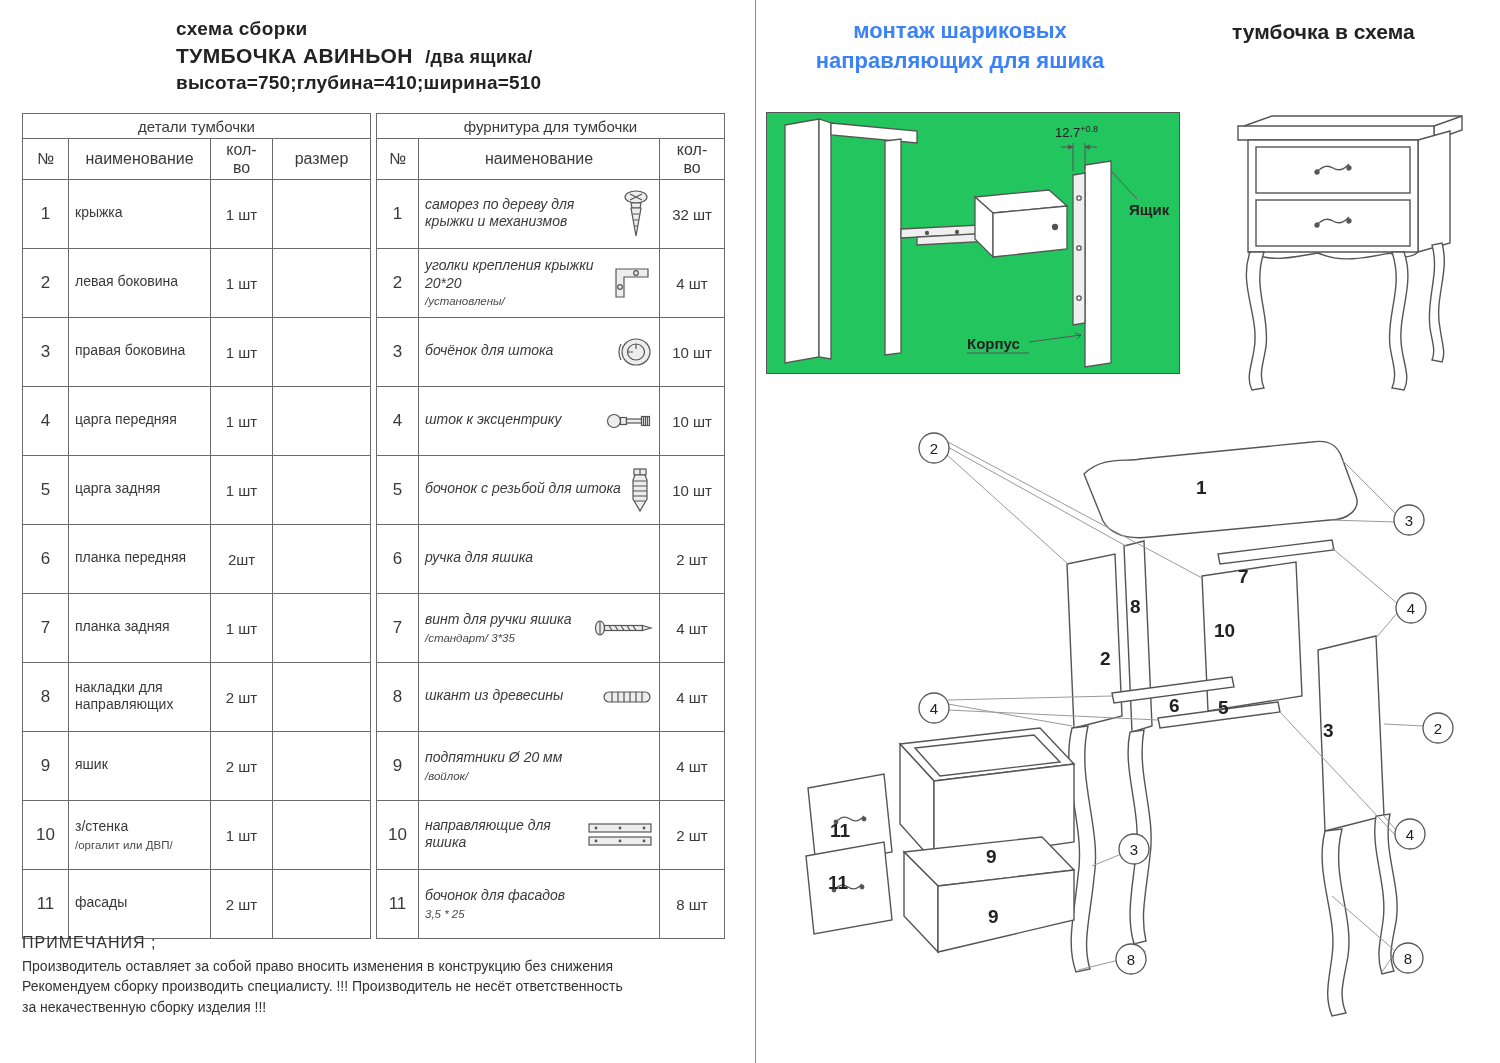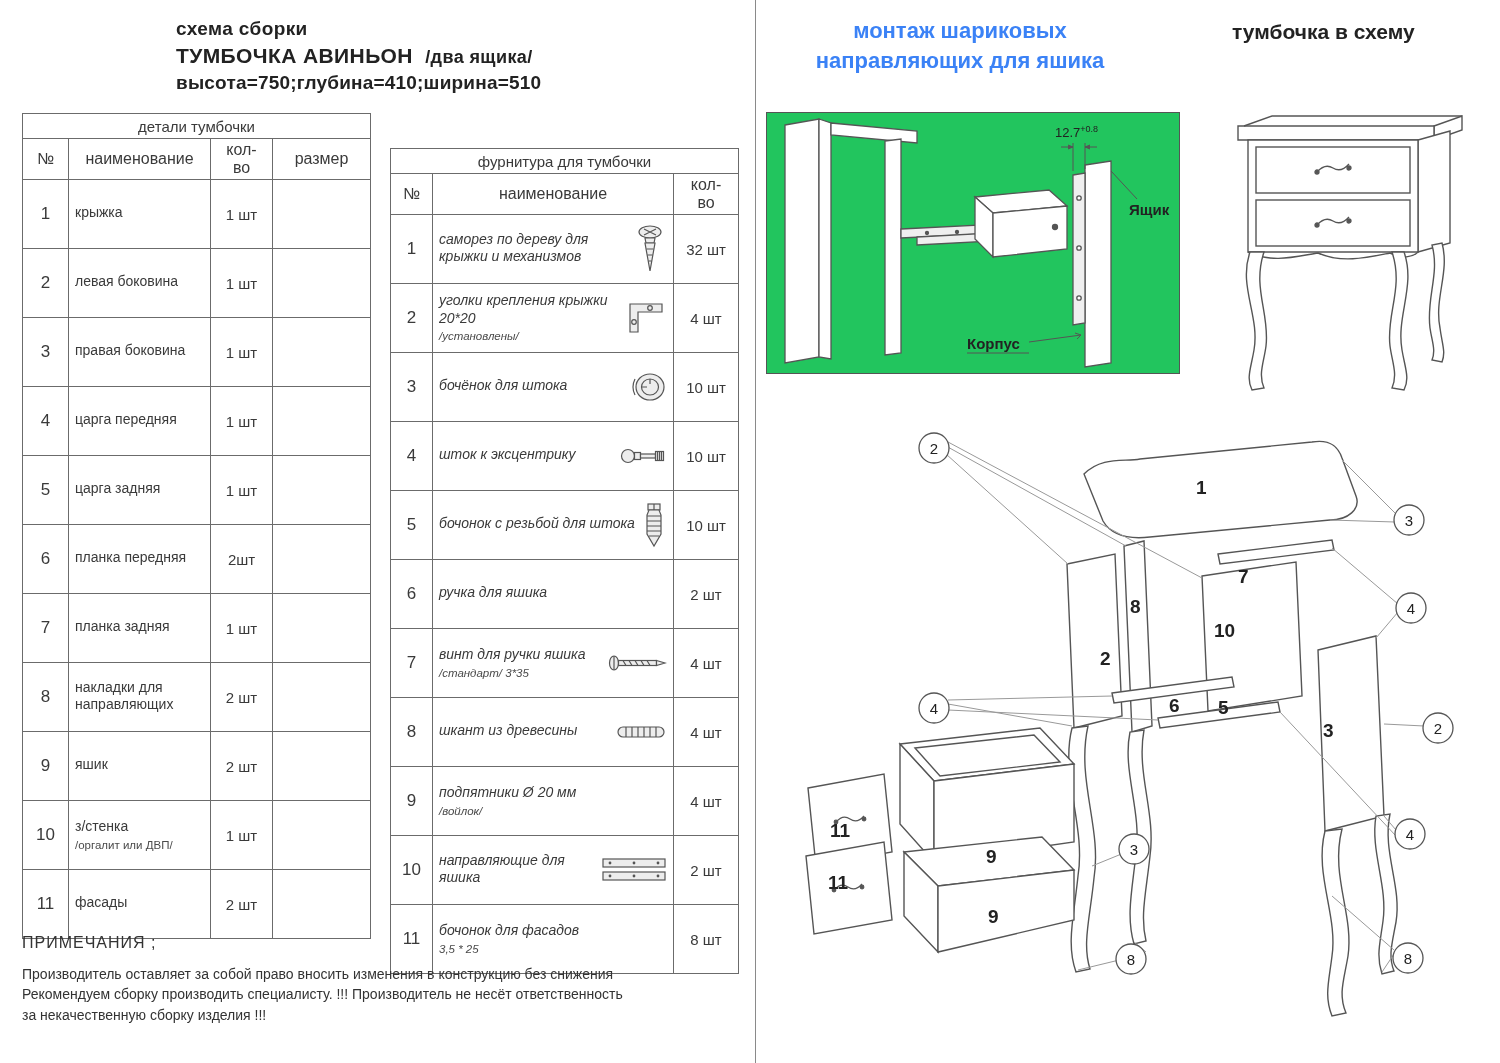--- a/index.html
+++ b/index.html
@@ -19,31 +19,31 @@
   table.tbl { position:absolute; border-collapse:collapse; table-layout:fixed; background:#fff; }
   .tbl th,.tbl td { border:1px solid #6b6b6b; padding:2px 6px; vertical-align:middle; font-weight:400; color:#3a3a3a; }
   .tbl .title-row th { font-size:15px; height:25px; text-align:center; padding:1px; }
   .tbl .head-row th { font-size:16px; height:34px; text-align:center; }
   .tbl tbody td { height:69px; }
   .c-num { text-align:center; font-size:17px; }
   .c-qty { text-align:center; font-size:15px; white-space:nowrap; }
   .c-name { font-size:14px; line-height:1.25; }
   .c-name .sub { font-size:11.5px; color:#4a4a4a; margin-top:2px; }
   .parts { left:22px; top:113px; width:348px;padding-left:28px; }
-  .hw { left:390px; top:113px; width:348px;margin-top:35px; }
+  .hw { left:376px; top:113px; width:348px; }
   .namewrap { display:flex; align-items:center; justify-content:space-between; gap:0;font-style:italic; }
   .nametext { flex:1 1 auto; }
   .hw-icon { flex:0 0 auto; display:flex; align-items:center; justify-content:center; }
   .hw-icon svg { display:block; }
   .ic-stroke { stroke:#555; fill:none; stroke-width:1.2; }
   .ic-fill { stroke:#555; fill:#ededed; stroke-width:1.2; }
 
   
   .notes { position:absolute; left:22px; top:934px; width:715px; color:#333; }
-  .notes-title { font-size:16px; letter-spacing:1px; margin-bottom:12px; }
+  .notes-title { font-size:16px; letter-spacing:1px; margin-bottom:4px; }
   .notes-line { font-size:14px; line-height:1.45; }
 
   
   .slide-title { position:absolute; left:795px; top:16px; width:330px; text-align:center; font-size:22px; font-weight:700; line-height:1.35; color:#3b82f6; }
   .assembled-title { position:absolute; left:1232px; top:20px; font-size:21px; font-weight:700; color:#222; }
 
   
   .slide-box { position:absolute; left:766px; top:112px; width:414px; height:262px; border:1.3px solid #555; background:#22c55e; }
   .slide-box svg { display:block; }
   .assembled-wrap { position:absolute; left:1224px; top:100px; width:250px; height:300px; }
@@ -410,21 +410,21 @@
     <div class="notes-title">ПРИМЕЧАНИЯ ;</div>
     <div class="notes-line">Производитель оставляет за собой право вносить изменения в конструкцию без снижения</div>
     <div class="notes-line">Рекомендуем сборку производить специалисту. !!! Производитель не несёт ответственность</div>
     <div class="notes-line">за некачественную сборку изделия !!!</div>
   </div>
 
   <div class="slide-title">
     <div>монтаж шариковых</div>
     <div>направляющих для яшика</div>
   </div>
-  <div class="assembled-title">тумбочка в схему</div>
+  <div class="assembled-title">тумбочка в схема</div>
 
   <div class="slide-box">
     <svg width="412" height="260" viewBox="0 0 412 260">
       <g fill="#fff" stroke="#555" stroke-width="1.3">
         <path d="M18,12 L52,6 L52,244 L18,250 Z"></path>
         <path d="M52,6 L64,10 L64,246 L52,244 Z"></path>
         <path d="M64,10 L150,18 L150,30 L64,22 Z"></path>
         <path d="M118,28 L134,26 L134,240 L118,242 Z"></path>
       </g>
       <g fill="#efefef" stroke="#555" stroke-width="1.3">

